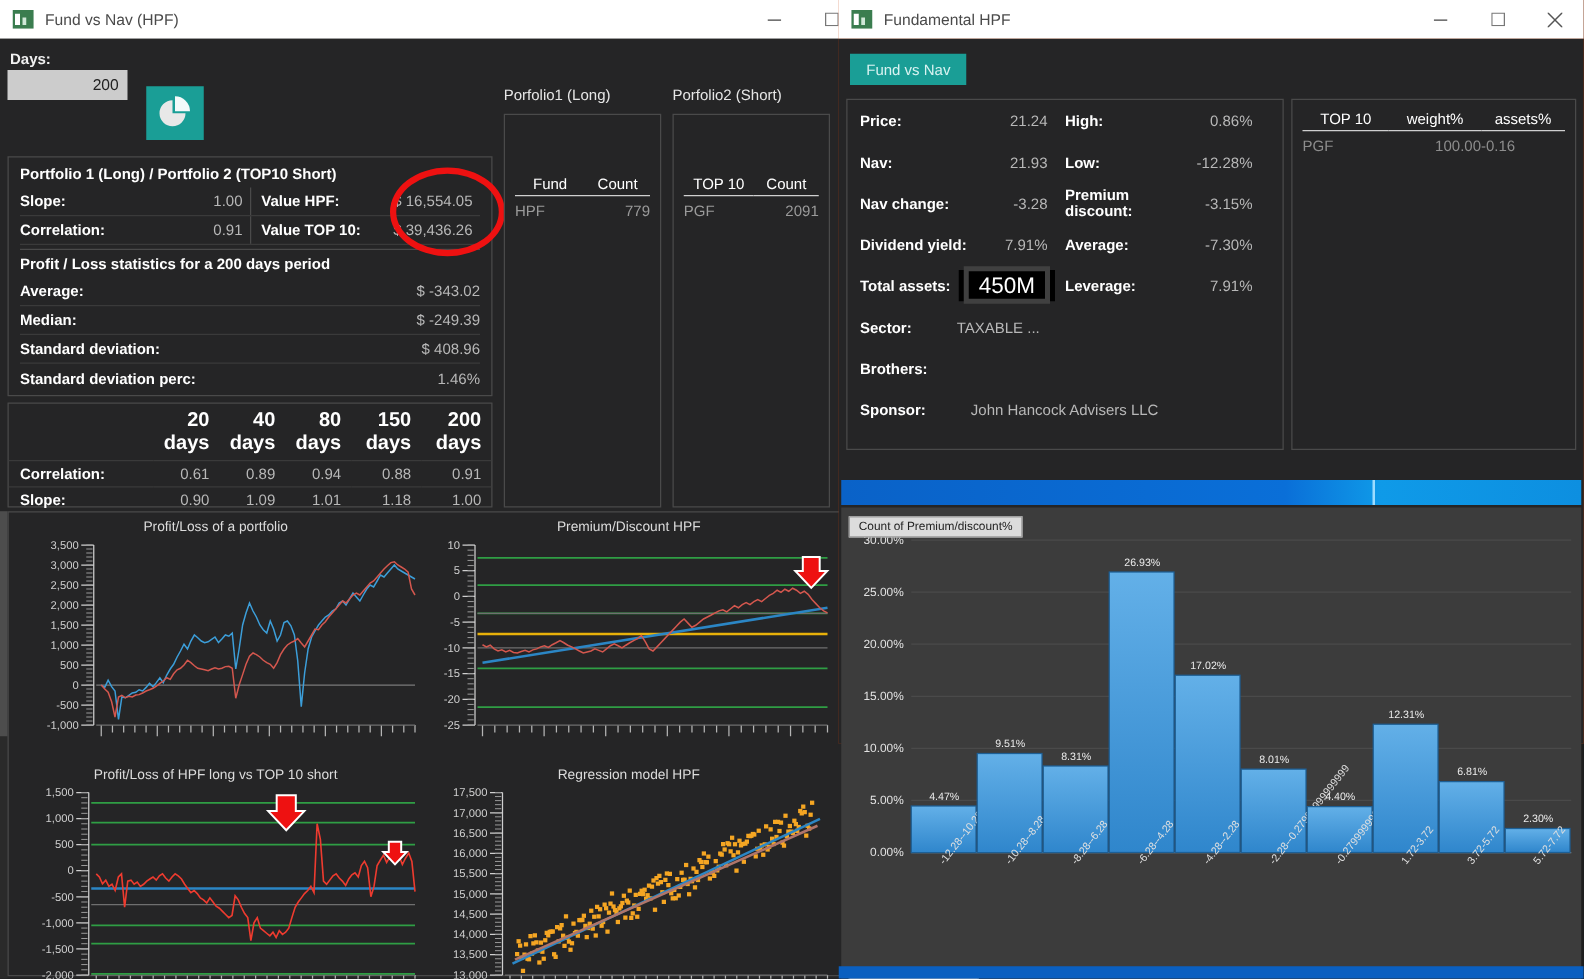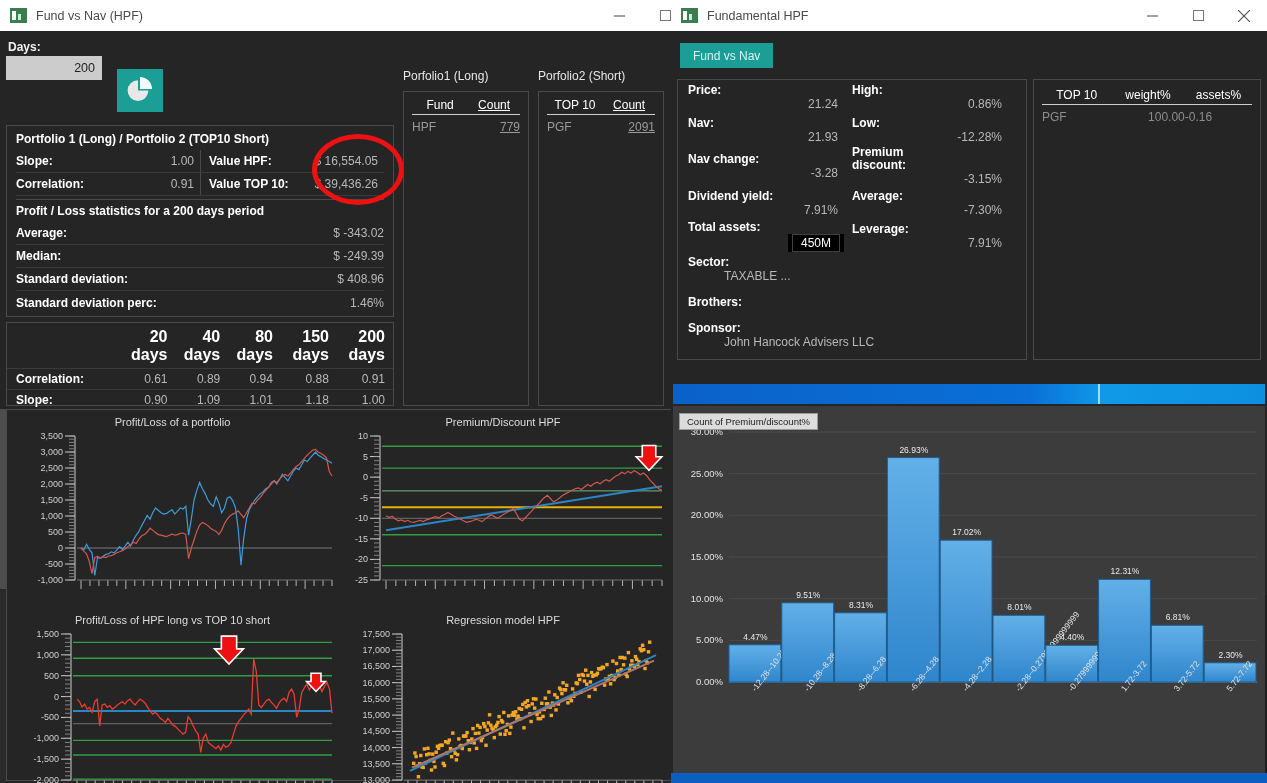--- a/index.html
+++ b/index.html
@@ -79,28 +79,28 @@
   .corr-table tr.sep td { border-top: 1px solid #3a3a3a; }
 
   .redcircle {
     position:absolute; left: 312px; top: 103px; width: 92px; height: 71px;
     border: 5px solid #ee1111; border-radius: 50%; pointer-events:none;
   }
 
   
   .pf-cap { position:absolute; font-size:12px; color:#e6e6e6; }
   .pf-box { position:absolute; border:1px solid #4a4a4a; }
-  .pf-head { display:flex; padding: 6px 8px 0 8px; }
+  .pf-head { display:flex; padding: 6px 8px 0 8px; margin-top: 42px; }
   .pf-head div {
     font-size: 12px; color:#ffffff; text-align:center; border-bottom:1px solid #d0d0d0;
     padding-bottom: 2px;
   }
   .pf-row { display:flex; padding: 5px 8px 0 8px; font-size:12px; color:#9a9a9a; }
   .pf-c1 { width: 52%; text-align:left; }
-  .pf-c2 { width: 48%; text-align:right;text-decoration:underline; }
+  .pf-c2 { width: 48%; text-align:right; }
 
   
   .charts-left { position:absolute; left:6px; top:378px; right:2px; bottom:2px; border:1px solid #4a4a4a; }
   .chart-cell { position:absolute; }
   .chart-title { text-align:center; font-size:11px; color:#dcdcdc; padding-top:6px; }
 
   .leftscroll {
     position:absolute; left:0; top:378px; width:6px; bottom:0; background:#2a2a2a;
   }
   .leftscroll .thumb { position:absolute; left:0; top:0; width:6px; height:180px; background:#4d4d4d; }
@@ -110,28 +110,28 @@
     position:absolute; left:671px; top:0; width:596px; height:595px; background:#c2410c;
   }
   .body-right { position:absolute; top:31px; left:0; right:0; bottom:0; background:#252526; }
   .tab-btn {
     position:absolute; left:9px; top:12px; height:25px; padding: 0 13px;
     background:#1a9e96; color:#d9f3f1; font-size:12px; border:none; display:flex;
     align-items:center; cursor:pointer;
   }
   .pnl-fund { position:absolute; left:6px; top:48px; width:350px; height:281px; border:1px solid #4a4a4a; }
   .frow { display:flex; align-items:center; min-height:33px; font-size:12px; padding: 0 10px; }
-  .fcol { display:flex; align-items:flex-start; width:50%;flex-direction:column; }
+  .fcol { display:flex; align-items:center; width:50%; }
   .fcol .lbl { color:#ffffff; font-weight:bold; }
   .fcol .val { color:#b8b8b8; margin-left:auto; padding-right:14px; }
   .fcol .val.wide { margin-left:36px; padding-right:0; }
   .hl-box {
     background:#000; padding:2px 4px; margin-left:auto; margin-right:8px;
   }
-  .hl-box .inner { border:1px solid #404040; color:#fff; font-size:12px; padding:1px 8px; }
+  .hl-box .inner { border:4px solid #404040; color:#fff; font-size:18px; padding:1px 8px; }
 
   .pnl-top10 { position:absolute; left:362px; top:48px; width:228px; height:281px; border:1px solid #4a4a4a; }
   .t10-head { display:flex; padding: 8px 8px 0 8px; }
   .t10-head div { font-size:12px; color:#ffffff; text-align:center; border-bottom:1px solid #cfcfcf; padding-bottom:2px; }
   .t10-row { display:flex; padding: 5px 8px 0 8px; font-size:12px; color:#8d8d8d; }
   .t10-c1 { width:33%; text-align:left; }
   .t10-c2 { width:35%; text-align:right; }
   .t10-c3 { width:32%; text-align:left; }
 
   .bluebar { position:absolute; left:2px; top:353px; width:592px; height:20px;

